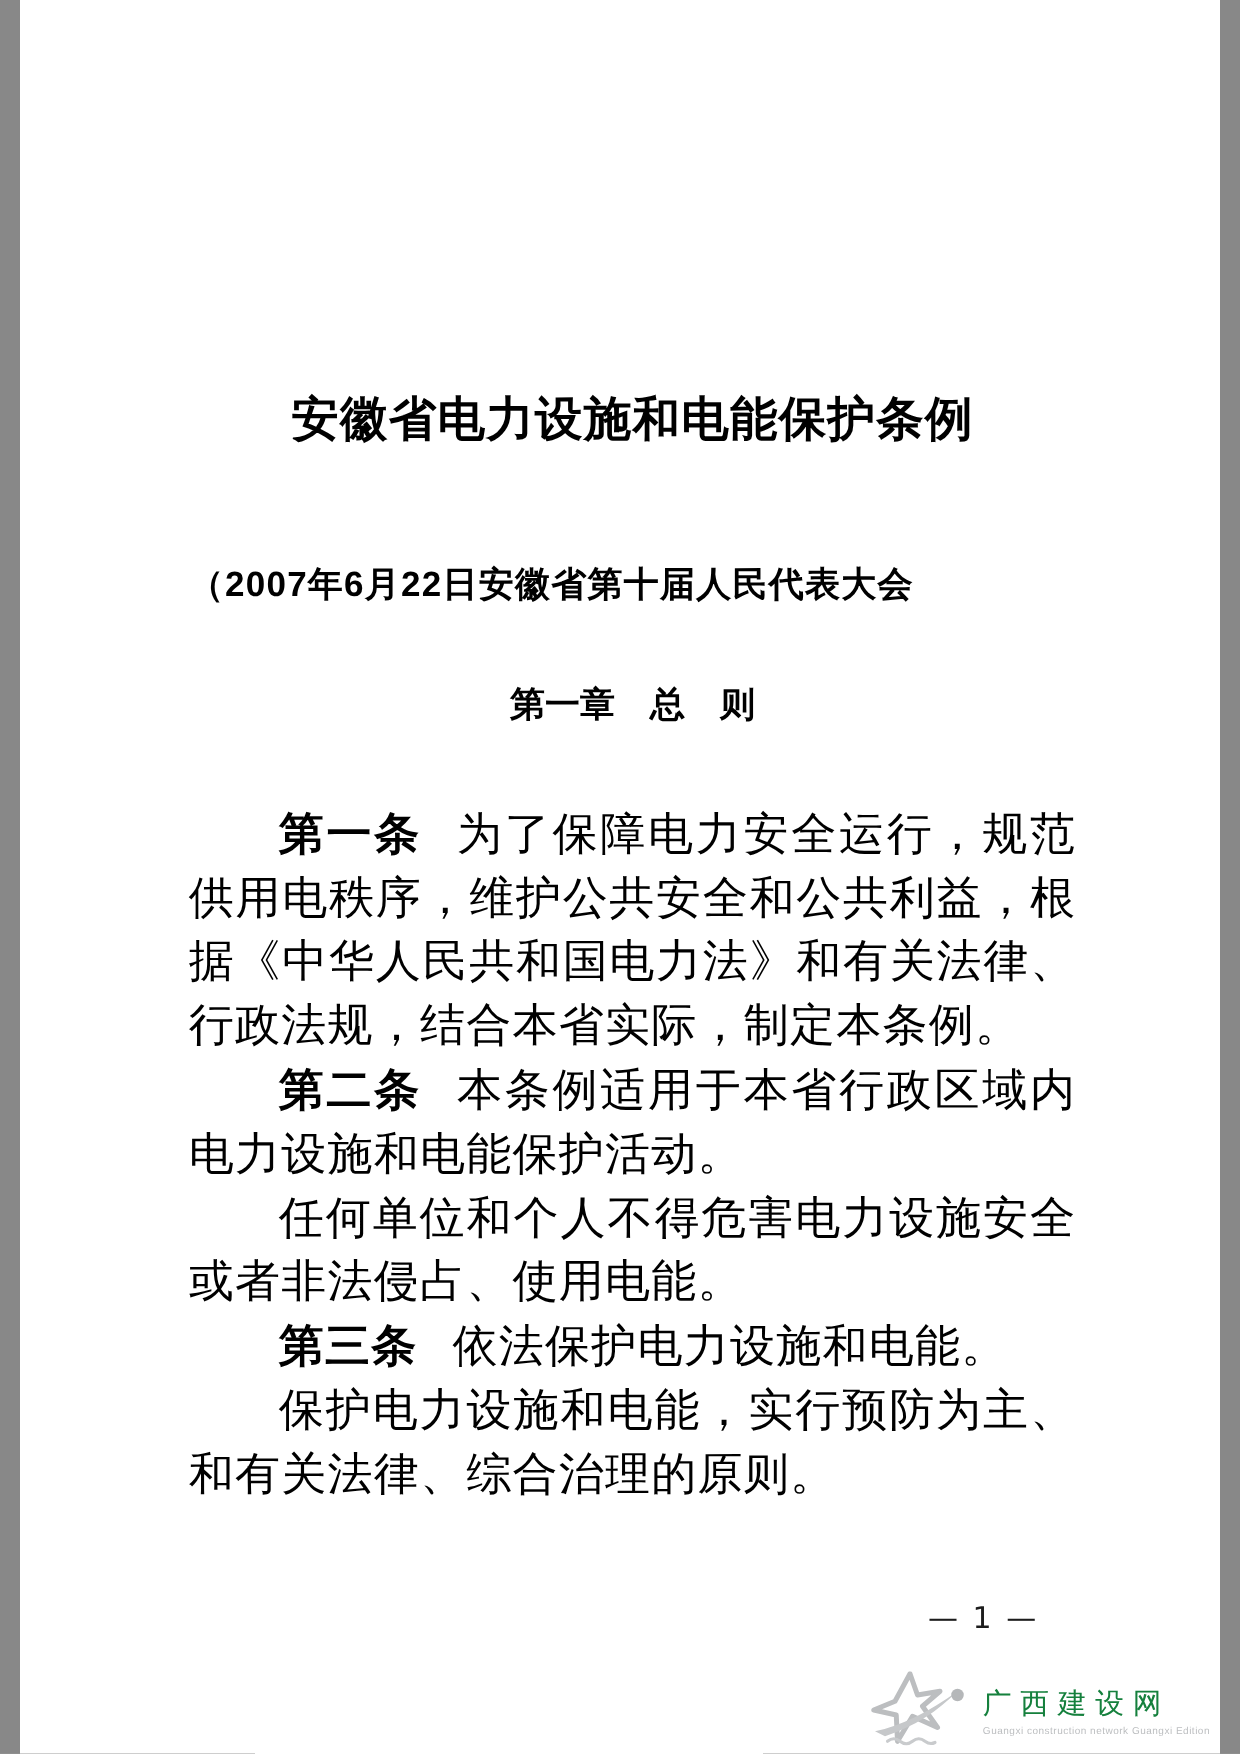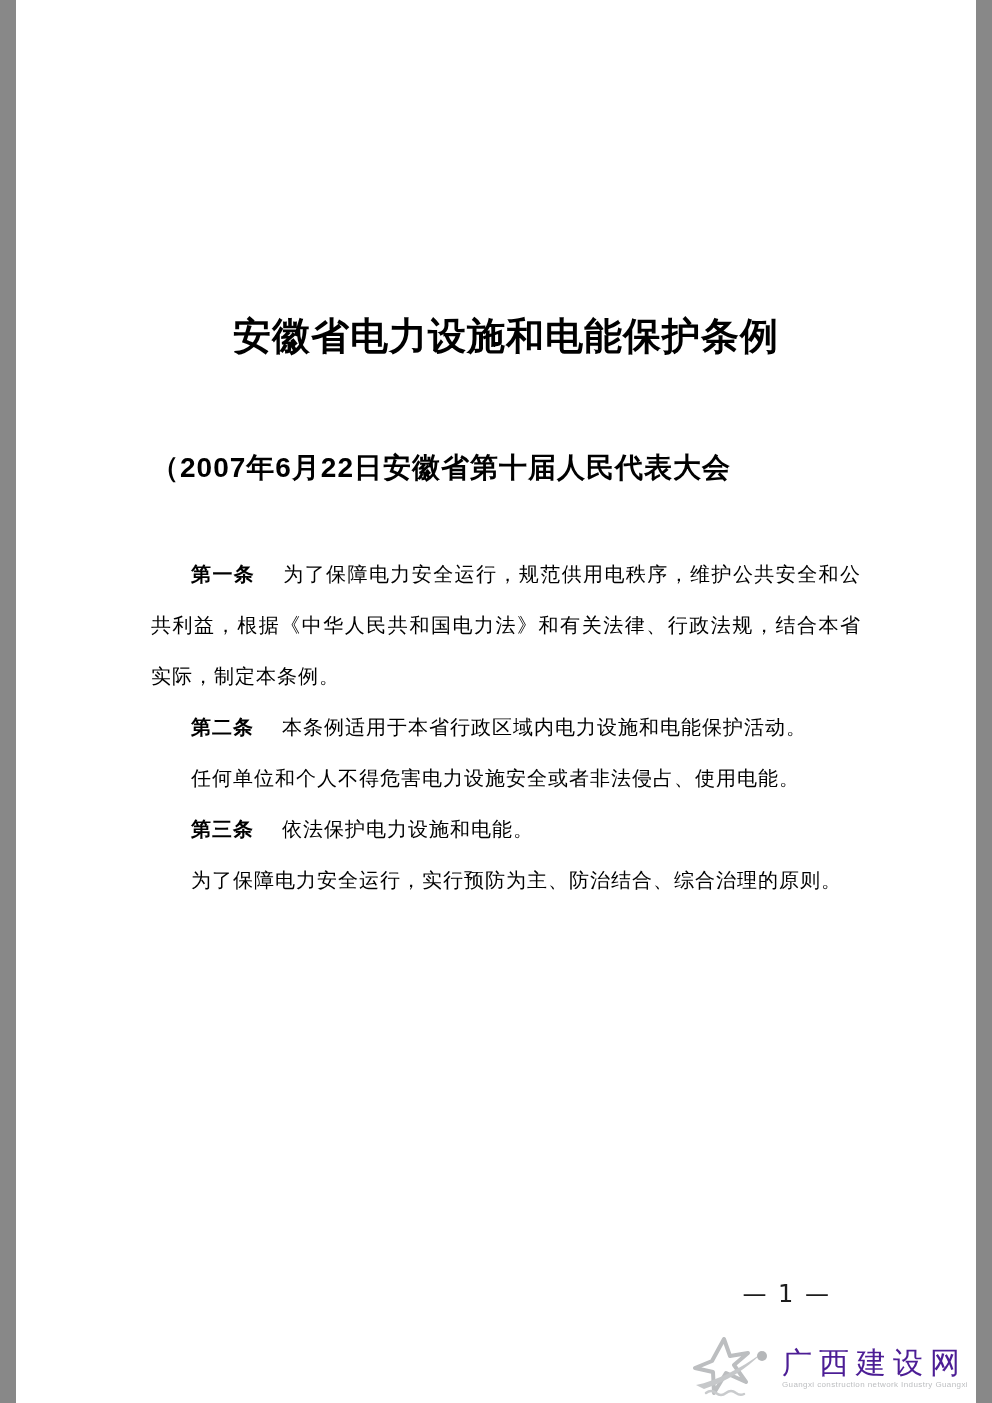--- a/index.html
+++ b/index.html
@@ -38,21 +38,21 @@
   .chapter-heading {
     margin: 48px 0 0 0;
     font-family: "Liberation Sans", sans-serif;
     font-weight: 700;
     font-size: 28px;
     line-height: 44px;
     text-align: center;
   }
   .body-text {
     margin-top: 55px;
-    font-size: 20px;
+    font-size: 36px;
     line-height: 51px;
     text-align: justify;
     letter-spacing: 1px;
   }
   .para {
     margin: 0;
     text-indent: 2em;
   }
   .para-label {
     font-family: "Liberation Sans", sans-serif;
@@ -75,22 +75,22 @@
     bottom: 4px;
     display: flex;
     align-items: center;
     gap: 4px;
     user-select: none;
   }
   .wm-star { display: block; }
   .wm-textblock { display: flex; flex-direction: column; align-items: flex-start; }
   .wm-name {
     font-family: "Liberation Serif", serif;
-    font-size: 30px;
-    color: #4c1d95;
+    font-size: 23px;
+    color: #15803d;
     letter-spacing: 7px;
     line-height: 30px;
     white-space: nowrap;
     text-align: center;
   }
   .wm-sub {
     font-family: "Liberation Sans", sans-serif;
     font-size: 8px;
     color: #bcbec0;
     letter-spacing: 0.4px;
@@ -103,45 +103,46 @@
 
 <div class="page">
   <div class="content">
 
     <h1 class="doc-title">安徽省电力设施和电能保护条例</h1>
 
     <div class="doc-subtitle">
       <div>（2007年6月22日安徽省第十届人民代表大会</div>
     </div>
 
+    <h2 class="chapter-heading">第一章　总　则</h2>
 
     <div class="body-text">
       <p class="para"><span class="para-label">第一条</span><span>为了保障电力安全运行，规范供用电秩序，维护公共安全和公共利益，根据《中华人民共和国电力法》和有关法律、行政法规，结合本省实际，制定本条例。</span></p>
 
       <p class="para"><span class="para-label">第二条</span><span>本条例适用于本省行政区域内电力设施和电能保护活动。</span></p>
 
       <p class="para"><span>任何单位和个人不得危害电力设施安全或者非法侵占、使用电能。</span></p>
 
       <p class="para"><span class="para-label">第三条</span><span>依法保护电力设施和电能。</span></p>
 
-      <p class="para"><span>为了保障电力安全运行，实行预防为主、防治结合、综合治理的原则。</span></p>
+      <p class="para"><span>保护电力设施和电能，实行预防为主、和有关法律、综合治理的原则。</span></p>
     </div>
   </div>
 
   <div class="page-number">— 1 —</div>
 
   <div class="watermark">
     <svg class="wm-star" width="88" height="62" viewBox="0 0 88 62" xmlns="http://www.w3.org/2000/svg">
 
       <path d="M34 2 L40 19 L58 16 L44 28 L56 45 L36 36 L24 56 L23 35 L5 31 L22 24 Z" fill="none" stroke="#bcbec0" stroke-width="4" stroke-linejoin="round"></path>
 
       <path d="M6 48 C 26 44, 50 32, 72 16 C 56 32, 38 44, 14 52 Z" fill="#c6c8ca"></path>
 
       <circle cx="72" cy="19" r="5" fill="#b5b7b9"></circle>
 
       <path d="M16 56 q5 -4 10 0 q5 4 10 0 q5 -4 10 0 q4 3 8 1" fill="none" stroke="#c9cbcd" stroke-width="2.5" stroke-linecap="round"></path>
     </svg>
     <div class="wm-textblock">
       <div class="wm-name">广西建设网</div>
-      <div class="wm-sub">Guangxi construction network Industry Guangxi</div>
+      <div class="wm-sub">Guangxi construction network Guangxi Edition</div>
     </div>
   </div>
 </div>
 
 </body></html>

